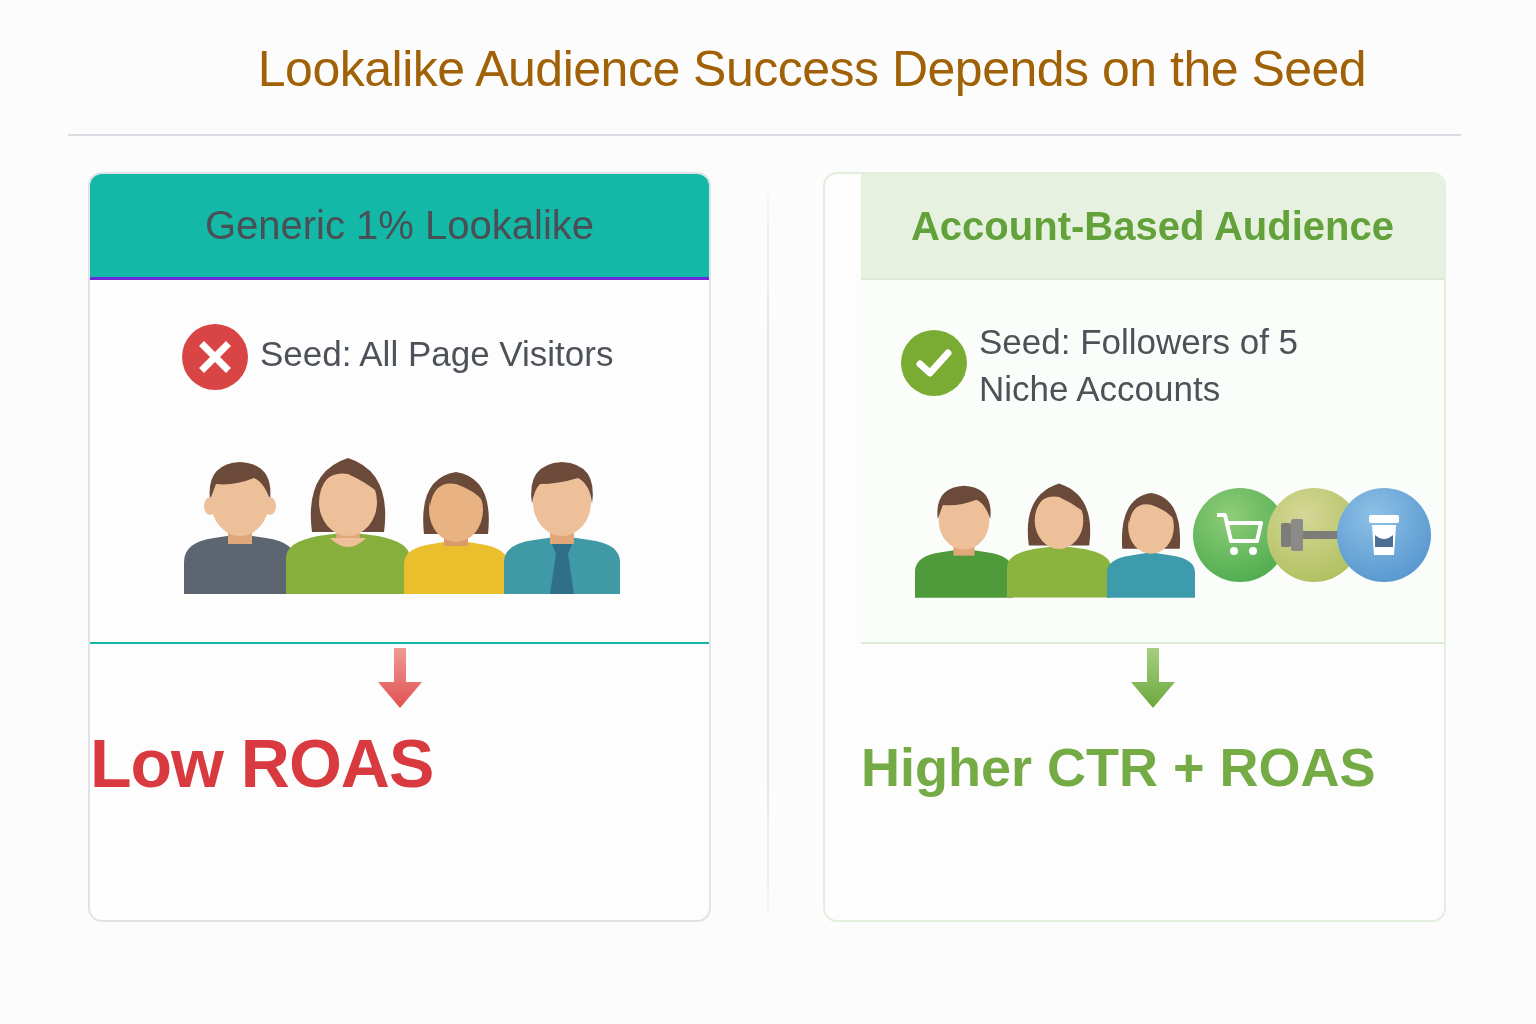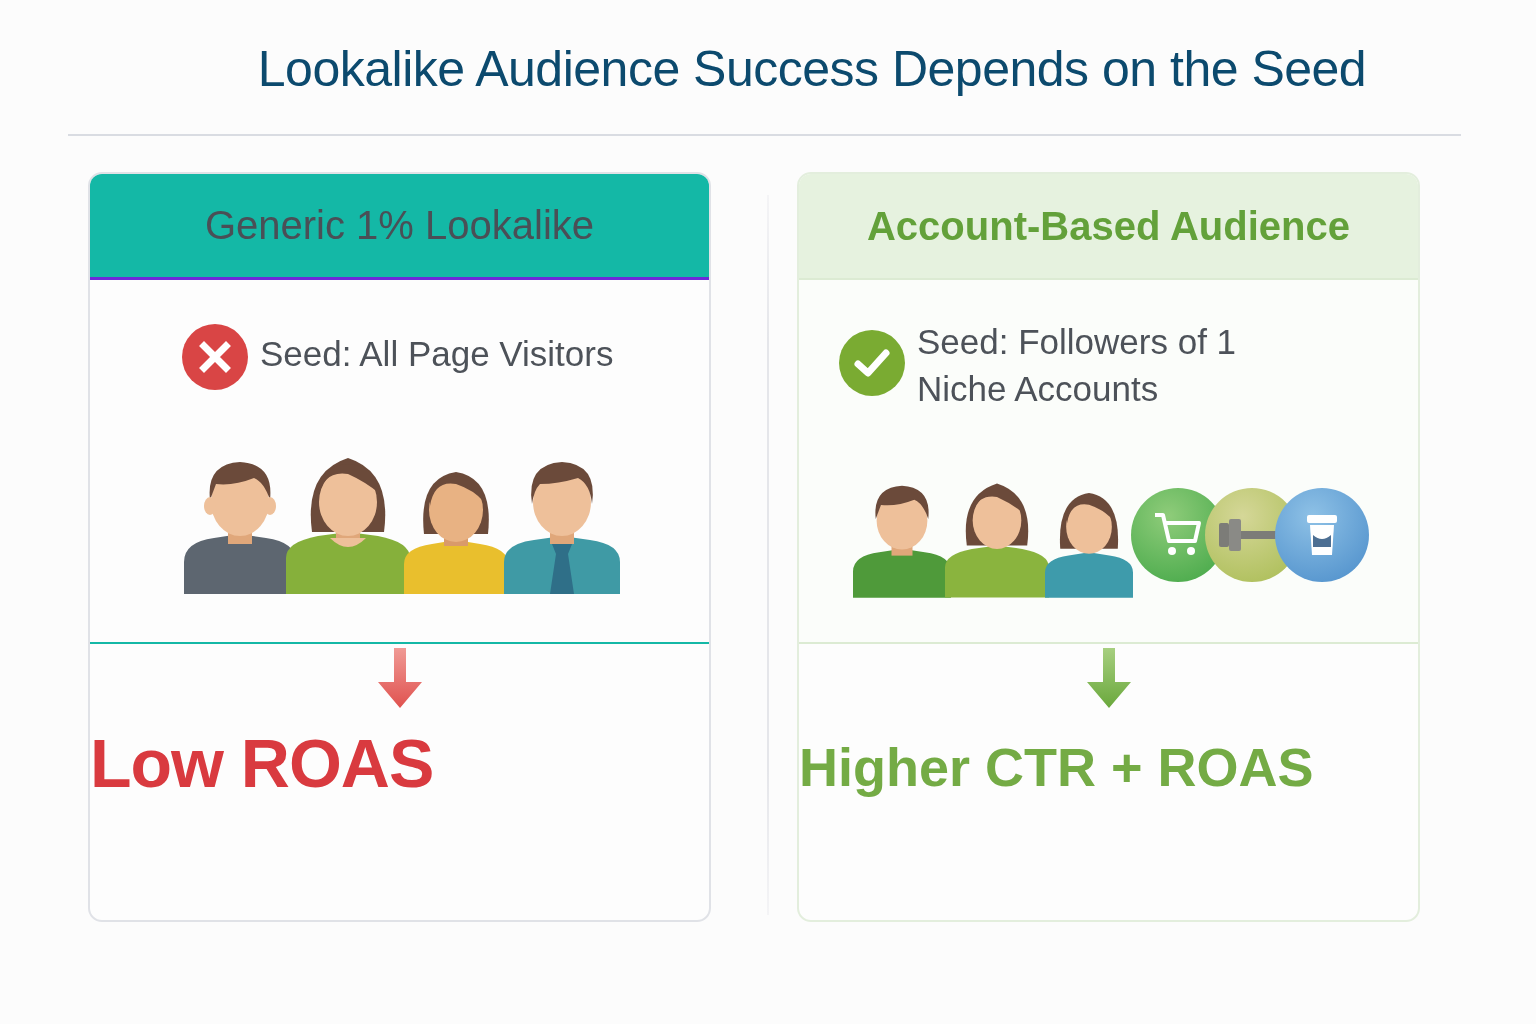--- a/index.html
+++ b/index.html
@@ -2,32 +2,32 @@
 <html><head>
 <meta charset="utf-8">
 <style>
   * { box-sizing: border-box; margin: 0; padding: 0; }
   html, body { width: 1536px; height: 1024px; background: #fcfcfc; overflow: hidden; }
   body { font-family: "Liberation Sans", "DejaVu Sans", sans-serif; position: relative; }
 
   .page-title {
     position: absolute; left: 0; right: 0; top: 40px;
     text-align: center; padding-left: 88px;
-    font-size: 50px; font-weight: 400; color: #0c4a6e; letter-spacing: -0.5px;
+    font-size: 50px; font-weight: 400; color: #a16207; letter-spacing: -0.5px;
   }
   .title-rule { position: absolute; left: 68px; top: 134px; width: 1393px; height: 2px; background: #d9dce2; }
   .center-divider { position: absolute; left: 767px; top: 195px; width: 2px; height: 720px;
     background: linear-gradient(#f4f4f6, #e5e6ea 20%, #e5e6ea 80%, #f4f4f6); }
 
   .card {
     position: absolute; top: 172px; width: 623px; height: 750px;
     border-radius: 14px; background: #fdfdfd; overflow: hidden;
   }
   .card.left { left: 88px; border: 2px solid #e0e2e7; }
-  .card.right { left: 797px; border: 2px solid #e3eedd; }
+  .card.right { left: 823px; border: 2px solid #e3eedd; padding-left: 36px; }
 
   .card-header { height: 106px; display: flex; align-items: center; justify-content: center; font-size: 40px; }
   .left .card-header { background: #14b8a6; color: #4a4f56; border-bottom: 3px solid #6d28d9; }
   .right .card-header { background: #e6f2df; color: #63a13a; font-weight: 700; border-bottom: 2px solid #dcebd3; }
 
   .card-top { height: 364px; position: relative; border-bottom: 2px solid #14b8a6; }
   .right .card-top { border-bottom-color: #dcebd3; }
 
   .seed { position: absolute; display: flex; align-items: flex-start; }
   .left .seed { left: 92px; top: 44px; }
@@ -120,21 +120,21 @@
 <div class="card right">
   <div class="card-header">Account-Based Audience</div>
   <div class="card-top" style="background:#fbfdfa">
     <div class="seed">
       <div class="seed-icon check">
         <svg width="38" height="34" viewBox="0 0 38 34">
             <path d="M5 18 L15 27 L33 7" stroke="#fff" stroke-width="7" fill="none" stroke-linecap="round" stroke-linejoin="round"></path>
           </svg>
       </div>
       <div class="seed-text">
-        <div>Seed: Followers of 1</div>
+        <div>Seed: Followers of 5</div>
         <div>Niche Accounts</div>
       </div>
     </div>
     <div class="people">
       <svg class="person" width="98" height="118" viewBox="0 0 112 134">
         <path d="M0 134 V104 Q0 86 30 82 L56 78 L82 82 Q112 86 112 104 V134Z" fill="#4f9a3a"></path>
         <rect x="44" y="64" width="24" height="22" fill="#e0a77a"></rect>
         <ellipse cx="56" cy="46" rx="29" ry="33" fill="#eec09a"></ellipse>
         <path d="M26 44 Q22 8 56 6 Q90 8 86 44 Q80 26 70 22 Q50 30 32 28 Z" fill="#6b4a3a"></path>
       </svg>

